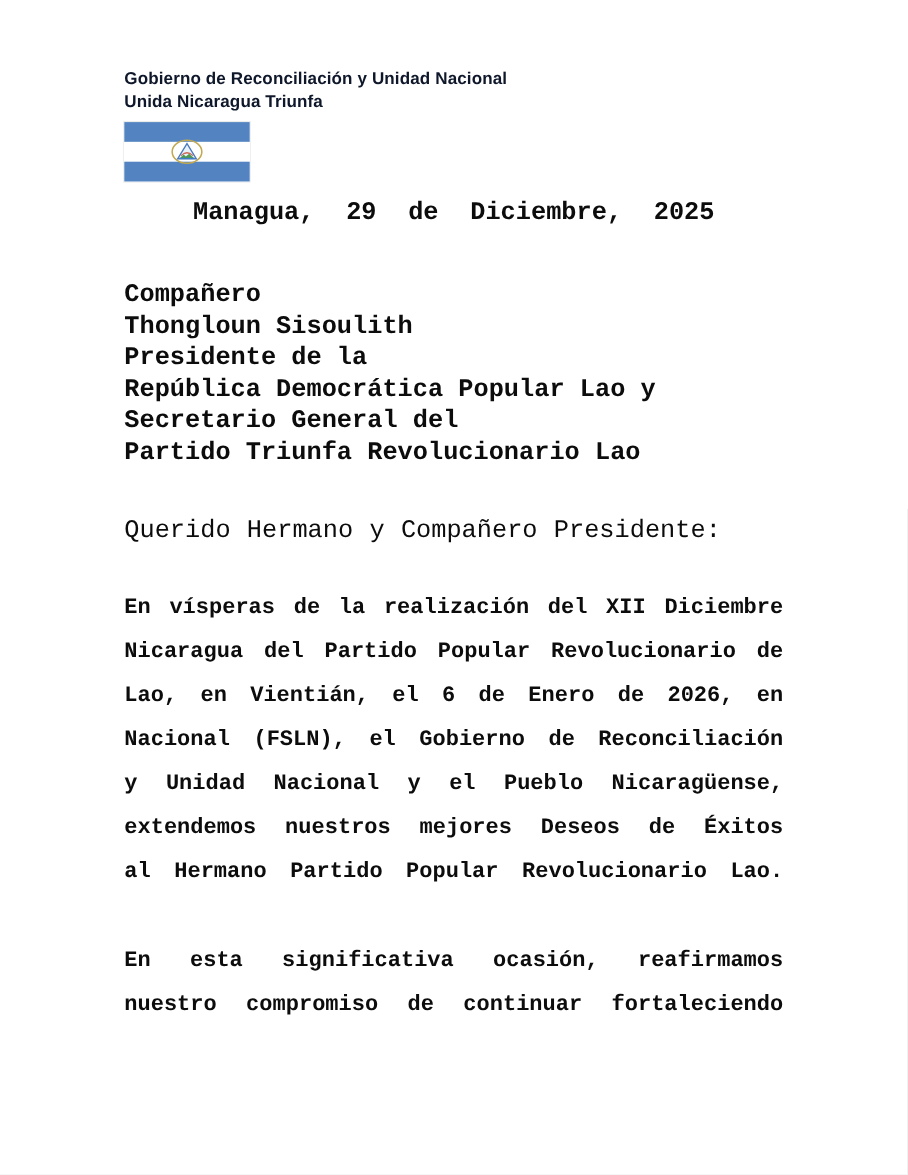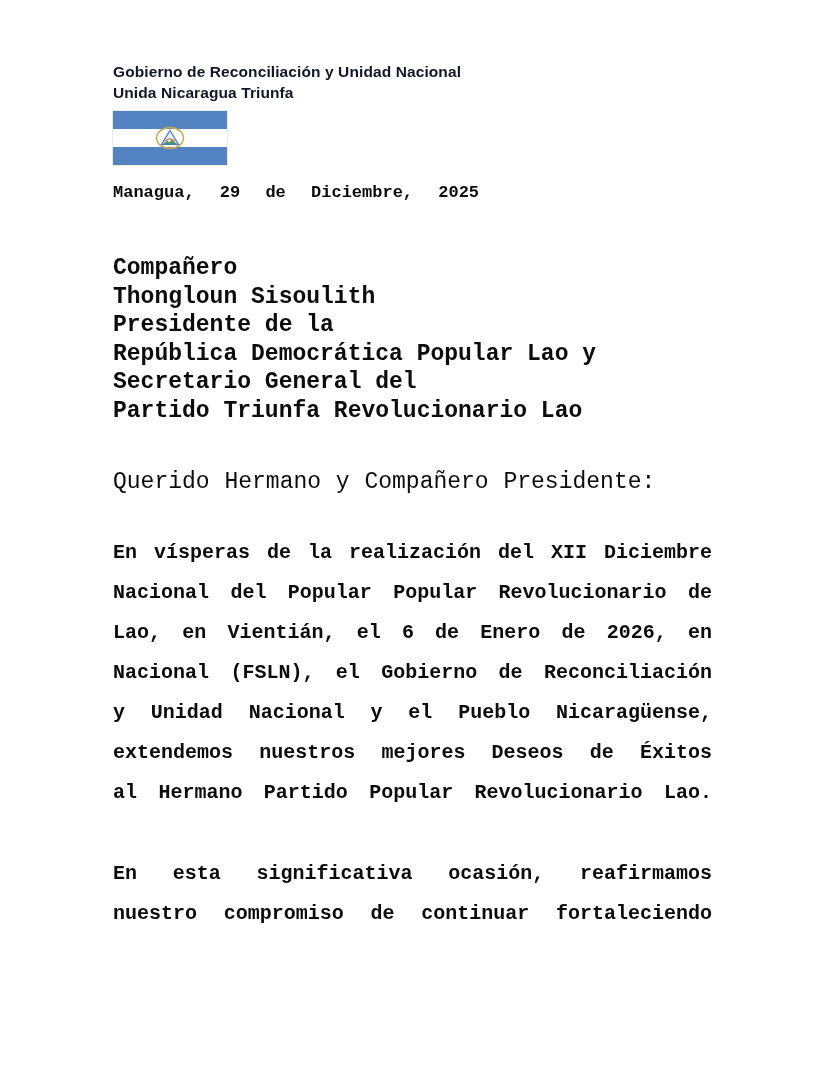--- a/index.html
+++ b/index.html
@@ -40,24 +40,25 @@
   .flag .emblem {
     position: absolute;
     left: 50%; top: 50%;
     transform: translate(-50%, -50%);
   }
 
   
   .date-line {
     margin-top: 13px;
     font-weight: bold;
-    font-size: 17px;
+    font-size: 23px;
     line-height: 30px;
     word-spacing: 15px;
     white-space: nowrap;
+    text-align: center;
   }
 
   
   .recipient {
     margin-top: 46px;
     font-weight: bold;
     font-size: 23px;
   }
   .recipient .addr-line {
     line-height: 28.5px;
@@ -116,21 +117,21 @@
       <div class="addr-line">Presidente de la</div>
       <div class="addr-line">República Democrática Popular Lao y</div>
       <div class="addr-line">Secretario General del</div>
       <div class="addr-line">Partido Triunfa Revolucionario Lao</div>
     </div>
 
     <div class="salutation">Querido Hermano y Compañero Presidente:</div>
 
     <div class="paragraph paragraph-1">
       <div class="body-line">En vísperas de la realización del XII Diciembre</div>
-      <div class="body-line">Nacional del Popular Popular Revolucionario de</div>
+      <div class="body-line">Nicaragua del Partido Popular Revolucionario de</div>
       <div class="body-line">Lao, en Vientián, el 6 de Enero de 2026, en</div>
       <div class="body-line">Nacional (FSLN), el Gobierno de Reconciliación</div>
       <div class="body-line">y Unidad Nacional y el Pueblo Nicaragüense,</div>
       <div class="body-line">extendemos nuestros mejores Deseos de Éxitos</div>
       <div class="body-line">al Hermano Partido Popular Revolucionario Lao.</div>
     </div>
 
     <div class="paragraph paragraph-2">
       <div class="body-line">En esta significativa ocasión, reafirmamos</div>
       <div class="body-line">nuestro compromiso de continuar fortaleciendo</div>

